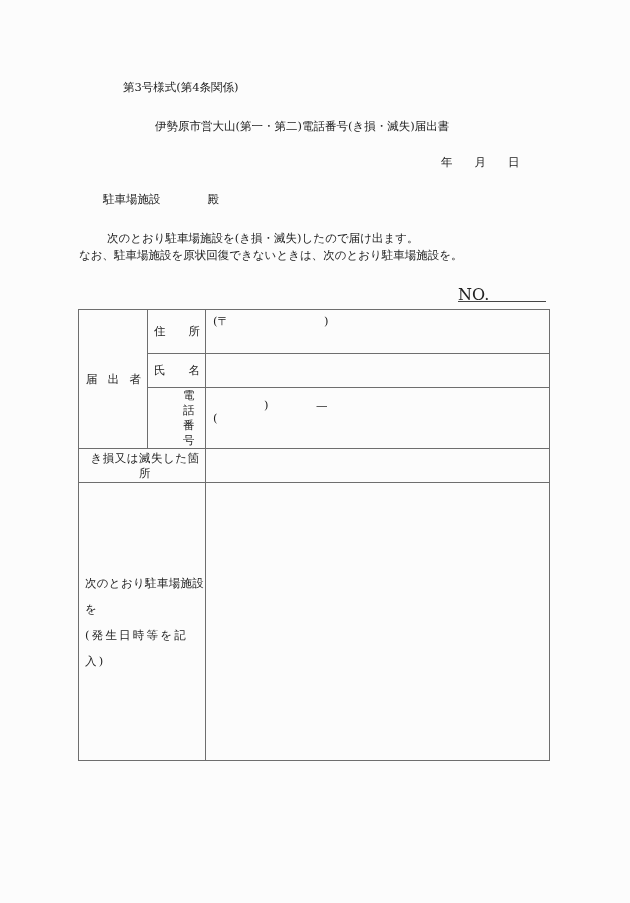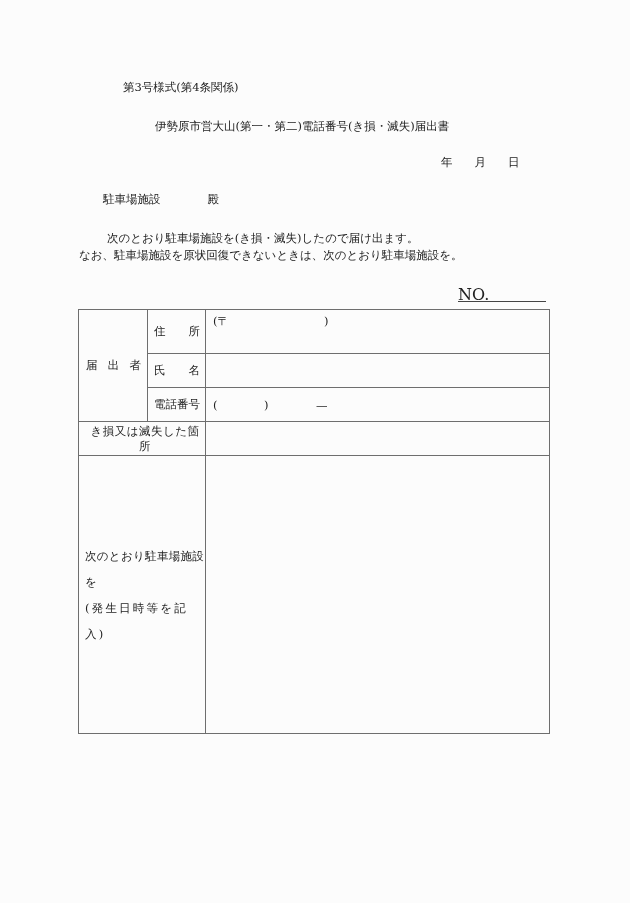--- a/index.html
+++ b/index.html
@@ -85,21 +85,21 @@
     <td>
       <div class="lbl-spread">
             <span>氏</span>
             <span>名</span>
           </div>
     </td>
     <td></td>
   </tr>
   <tr style="height:34px">
     <td>
-      <div style="padding-left:6px;">電話番号</div>
+      <div style="padding-left:6px;margin-left:29px;">電話番号</div>
     </td>
     <td class="tel-cell">
       <span>(</span>
       <span class="tel-close">)</span>
       <span class="tel-dash">—</span>
     </td>
   </tr>
   <tr style="height:34px">
     <td colspan="2">
       <div class="wide-lbl">き損又は滅失した箇所</div>

